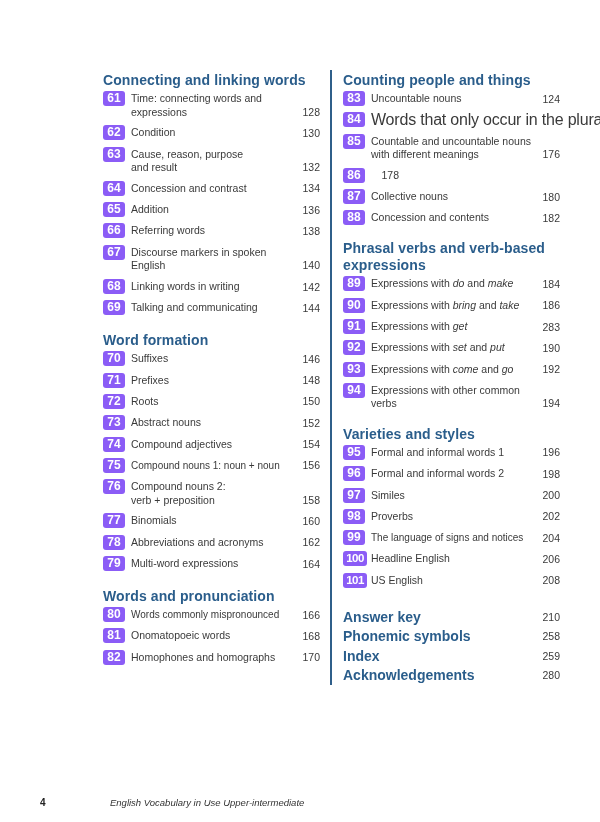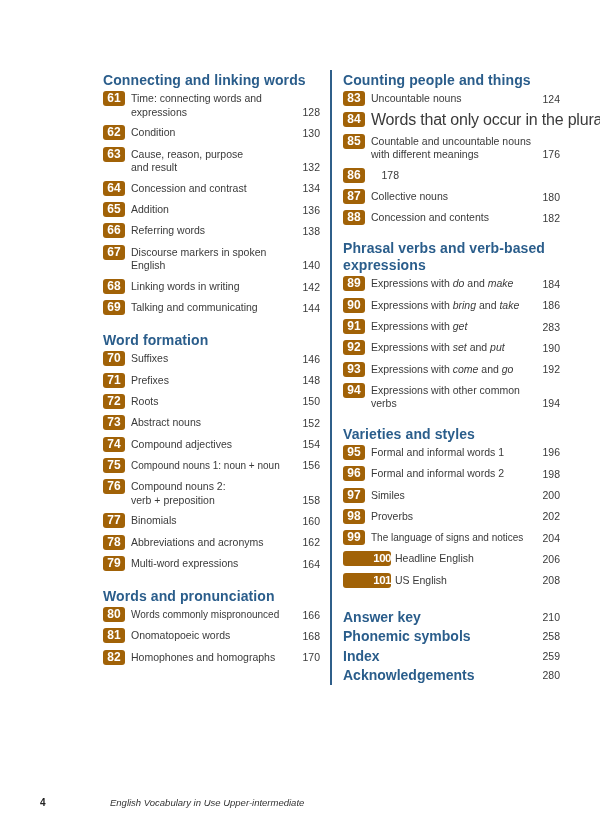--- a/index.html
+++ b/index.html
@@ -5,23 +5,23 @@
   html, body { margin:0; padding:0; background:#ffffff; }
   body { width:600px; height:822px; position:relative; overflow:hidden;
          font-family:"Liberation Sans", sans-serif; color:#3a3a3a; }
   .col { position:absolute; top:72px; }
   .col-left { left:103px; width:217px; }
   .col-right { left:343px; width:217px; }
   .divider { position:absolute; left:330px; top:70px; width:2px; height:615px; background:#2f5f8a; }
   .section { margin:0 0 0 0; }
   .sec-title { font-weight:bold; color:#2a5d8b; font-size:14px; line-height:17px; margin:0 0 2px 0; letter-spacing:0.1px; }
   .entry { display:flex; align-items:flex-start; font-size:10.5px; line-height:13.5px; margin-bottom:6.3px; }
-  .badge { flex:0 0 auto; width:22px; height:15px; border-radius:3px; background:#a16207; color:#fff;
+  .badge { flex:0 0 auto; width:22px; height:15px; border-radius:3px; background:#8b5cf6; color:#fff;
            font-weight:bold; font-size:12px; line-height:15px; text-align:center; margin-right:6px; margin-top:0px; }
-  .badge.wide { width:48px; font-size:11.5px; letter-spacing:-0.5px; margin-right:4px;text-align:right; }
+  .badge.wide { width:24px; font-size:11.5px; letter-spacing:-0.5px; margin-right:4px; }
   .etitle { flex:1 1 auto; padding-top:1px; }
   .etitle i { font-style:italic; }
   .epage { flex:0 0 28px; text-align:right; align-self:flex-end; padding-top:1px; }
   .extra { display:flex; justify-content:space-between; font-weight:bold; color:#2a5d8b; font-size:14px; line-height:19.5px; }
   .extra .pg { font-weight:normal; color:#3a3a3a; font-size:10.5px; }
   .footer-num { position:absolute; left:40px; top:797px; font-weight:bold; font-size:10px; color:#222; }
   .footer-title { position:absolute; left:110px; top:797px; font-style:italic; font-size:9.5px; color:#333; }
 </style>
 </head>
 <body>

